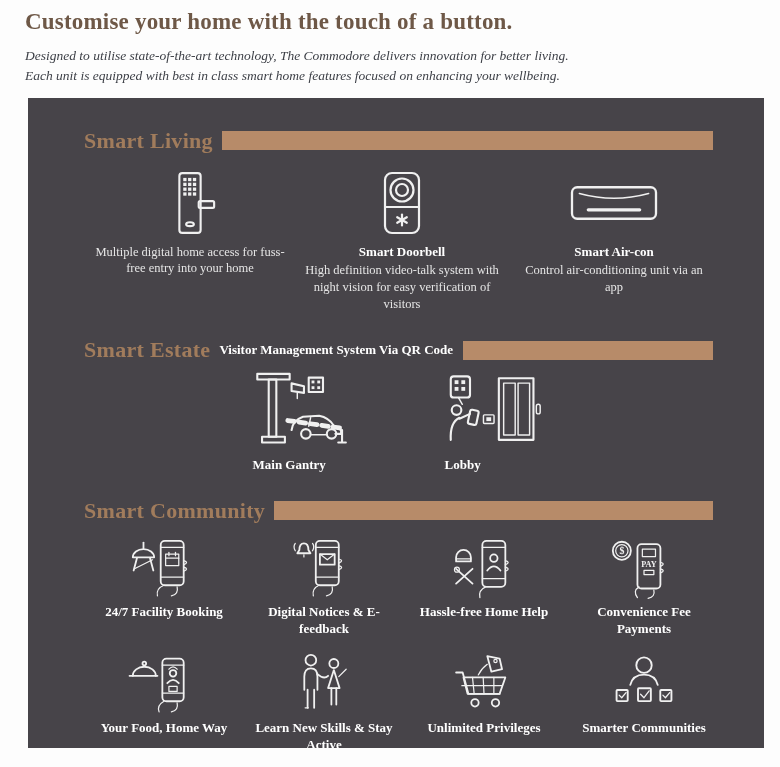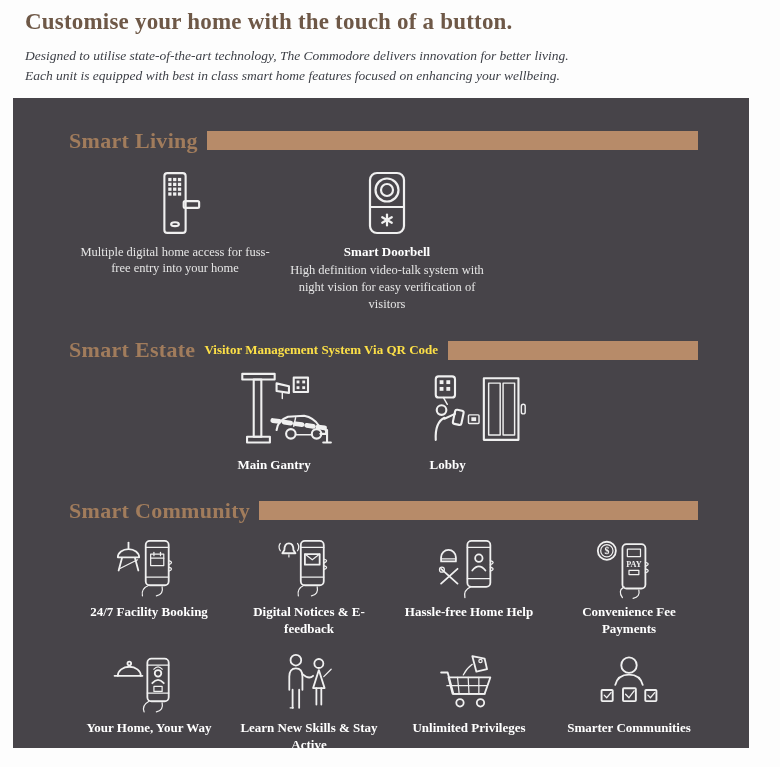--- a/index.html
+++ b/index.html
@@ -11,34 +11,34 @@
     overflow: hidden;
   }
   .header { padding: 9px 25px 0 25px; }
   .page-title {
     font-size: 23px; font-weight: bold; color: #6e5847;
     margin: 0 0 11px 0; letter-spacing: .2px;
   }
   .subtitle { font-size: 13.5px; color: #3c3f46; line-height: 1.5; font-style: italic; }
 
   .panel {
-    margin: 11px 22px 0 13px;
+    margin: 11px 22px 0 28px;
     width: 736px; height: 650px;
     background: #474449;
     padding: 30px 51px 16px 56px;
     overflow: hidden;
   }
 
   .sec-head { display: flex; align-items: center; }
   .sec-title {
     font-size: 22px; font-weight: bold; color: #a17c5c;
     white-space: nowrap; margin-right: 9px; letter-spacing: .3px;
   }
   .sec-sublabel {
-    font-size: 13px; font-weight: bold; color: #fde047;
+    font-size: 13px; font-weight: bold; color: #ffffff;
     white-space: nowrap; margin-right: 10px;
   }
   .sec-bar { flex: 1; height: 19px; background: #b78b69; }
 
   .items-grid-3 {
     display: grid; grid-template-columns: repeat(3, 1fr);
     width: 636px; margin: 14px auto 0 auto; text-align: center;
   }
   .estate-row {
     display: flex; justify-content: center; gap: 92px;
@@ -118,20 +118,31 @@
           <line x1="22" y1="43.5" x2="22" y2="54.5"></line>
           <line x1="17.2" y1="46.2" x2="26.8" y2="51.8"></line>
           <line x1="26.8" y1="46.2" x2="17.2" y2="51.8"></line>
           <circle class="fill" cx="22" cy="49" r="2.2"></circle>
         </svg>
       </div>
       <div class="item-title">Smart Doorbell</div>
       <div class="item-desc">High definition video-talk system with night vision for easy verification of visitors</div>
     </div>
 
+    <div>
+      <div class="icon-box">
+        <svg class="ic" width="90" height="42" viewBox="0 0 84 40">
+          <rect x="2" y="5" width="80" height="30" rx="5"></rect>
+          <path d="M9 11 q33 9 66 0" class="thin"></path>
+          <rect class="fill" x="16" y="25" width="52" height="3" rx="1.5"></rect>
+        </svg>
+      </div>
+      <div class="item-title">Smart Air-con</div>
+      <div class="item-desc">Control air-conditioning unit via an app</div>
+    </div>
   </div>
 
   <div class="sec-head mt26">
     <span class="sec-title">Smart Estate</span>
     <span class="sec-sublabel">Visitor Management System Via QR Code</span>
     <span class="sec-bar"></span>
   </div>
 
   <div class="estate-row">
 
@@ -284,21 +295,21 @@
           <line x1="42" y1="16" x2="68" y2="16" class="thin"></line>
           <line x1="42" y1="50" x2="68" y2="50" class="thin"></line>
           <circle cx="55" cy="26" r="4"></circle>
           <path d="M50 21 q5 -6 10 0" class="thin"></path>
           <path d="M48 38 q7 -8 14 0"></path>
           <rect x="50" y="42" width="10" height="6" class="thin"></rect>
           <path d="M44 60 q-9 5 -6 13" class="thin"></path>
           <path d="M60 62 q2 9 -7 11" class="thin"></path>
         </svg>
       </div>
-      <div class="item-label">Your Home, Your Way</div>
+      <div class="item-label">Your Food, Home Way</div>
     </div>
 
     <div>
       <div class="icon-box small">
         <svg class="ic" width="68" height="64" viewBox="0 0 80 78">
           <circle cx="24" cy="10" r="6.5"></circle>
           <path d="M16 46 V30 q0 -10 8 -10 q8 0 8 10 v16"></path>
           <line x1="20" y1="46" x2="20" y2="68"></line>
           <line x1="28" y1="46" x2="28" y2="68"></line>
           <line x1="17" y1="68" x2="21" y2="68" class="thin"></line>

